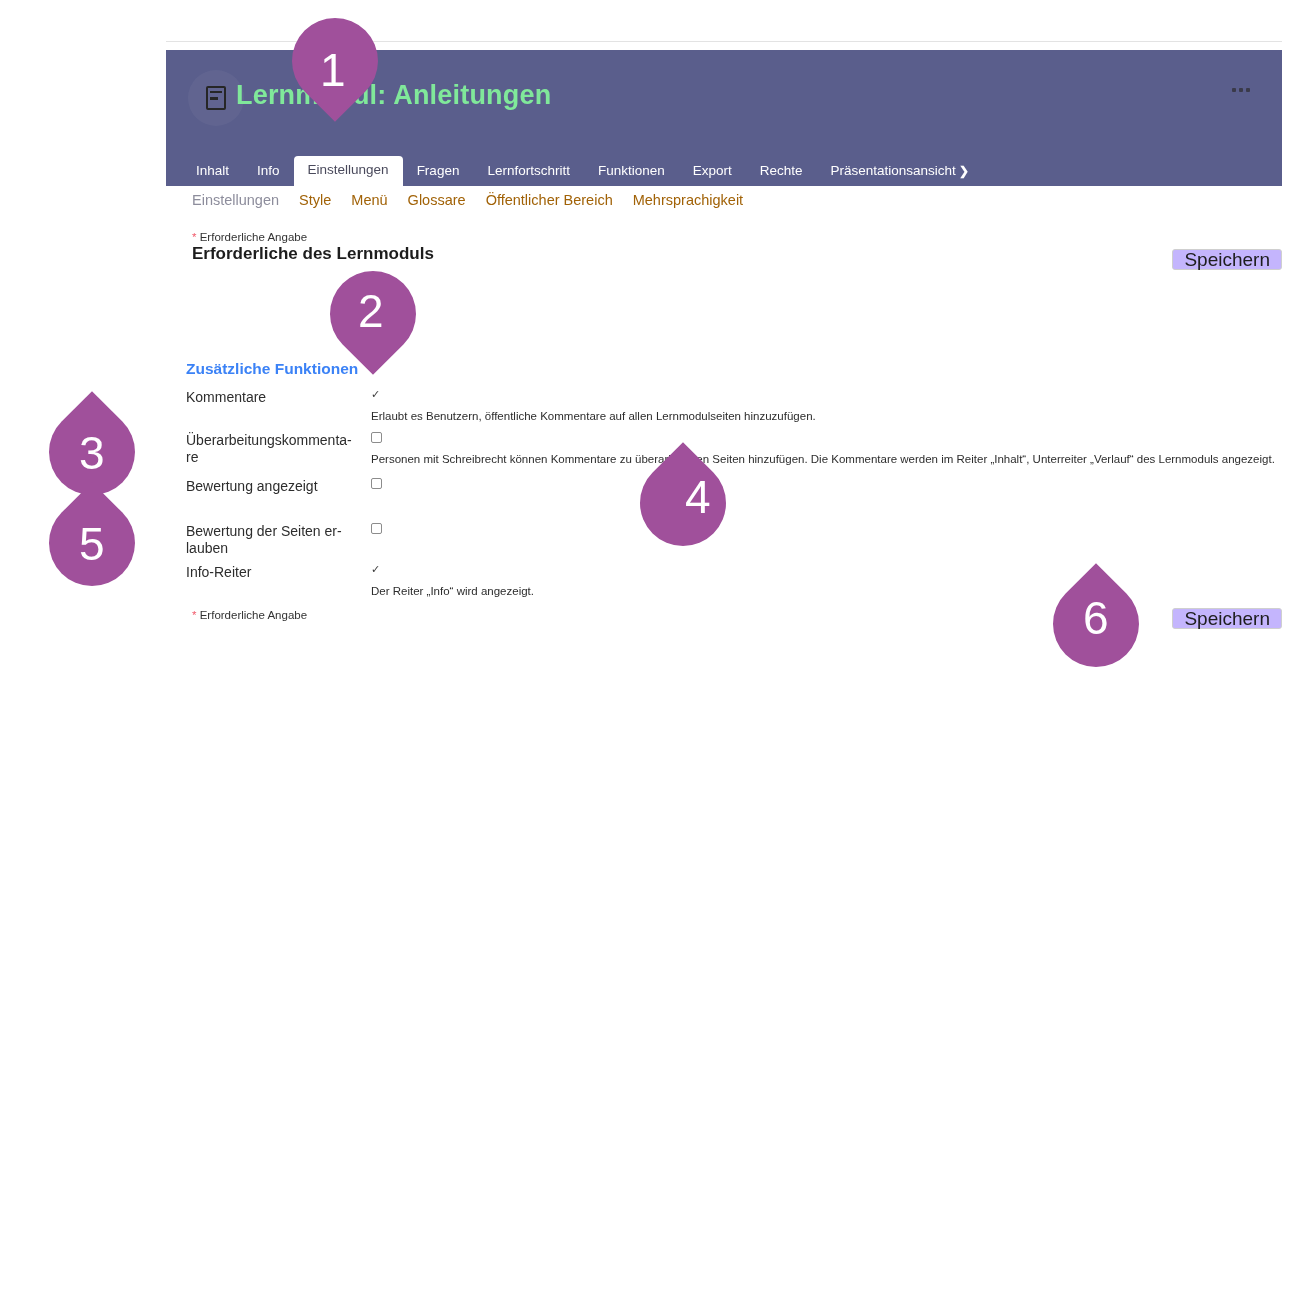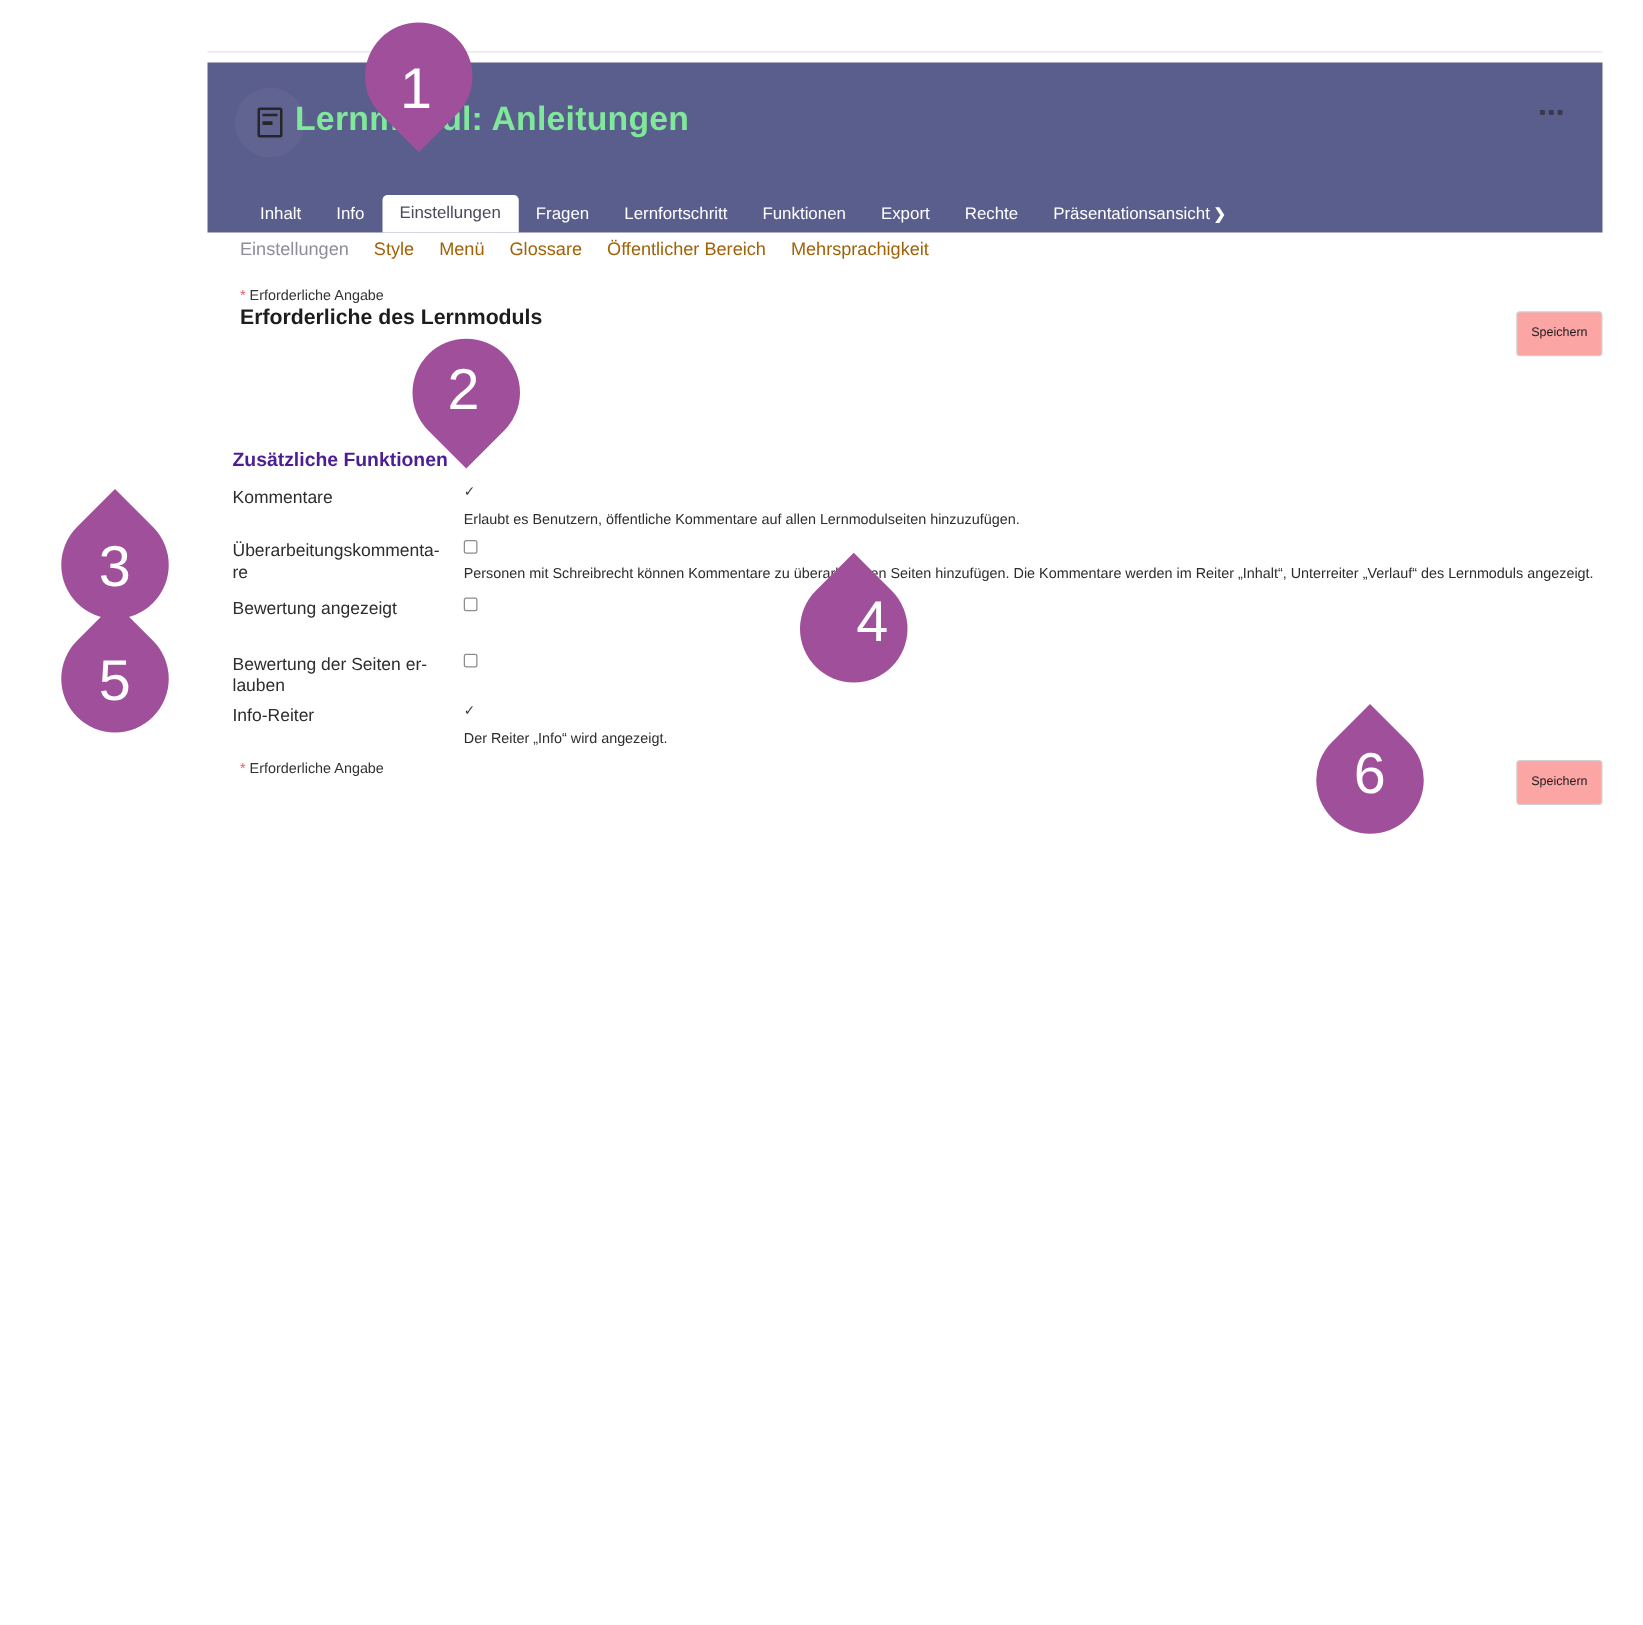--- a/index.html
+++ b/index.html
@@ -82,21 +82,21 @@
   .header-kebab span {
     display: block;
     width: 4px; height: 4px;
     background: #3a3a4a;
     border-radius: 1px;
   }
 
   
   .tabbar {
     position: absolute;
-    left: 12px; bottom: 0;
+    left: 0; bottom: 0;
     width: 100%; height: 33px;
     display: flex;
     align-items: flex-end;
     padding-left: 16px;
   }
   .tab {
     font-size: 13.5px;
     color: #ffffff;
     padding: 7px 14px 9px 14px;
     white-space: nowrap;
@@ -148,38 +148,38 @@
     position: absolute;
     left: 192px; top: 244px;
     font-size: 17px;
     font-weight: bold;
     color: #1d1d1d;
     white-space: nowrap;
   }
 
   .btn-save {
     position: absolute;
-    font-size: 10px;
+    font-size: 19px;
     color: #1d1d1d;
-    background: #fca5a5;
+    background: #c4b5fd;
     border: 1px solid #cfcfcf;
     border-radius: 3px;
-    padding: 12px 11px;
+    padding: 0 11px;
     line-height: 1;
     cursor: pointer;
   }
   .btn-save.top { right: 32px; top: 249px; }
   .btn-save.bottom { right: 32px; top: 608px; }
 
   .group-title {
     position: absolute;
     left: 186px; top: 360px;
     font-size: 15.5px;
     font-weight: bold;
-    color: #4c1d95;
+    color: #3b82f6;
   }
 
   
   .form-row { position: absolute; left: 186px; width: 1060px; }
   .row-label {
     position: absolute;
     left: 0; top: 0;
     width: 175px;
     font-size: 14px;
     color: #2d2d2d;

